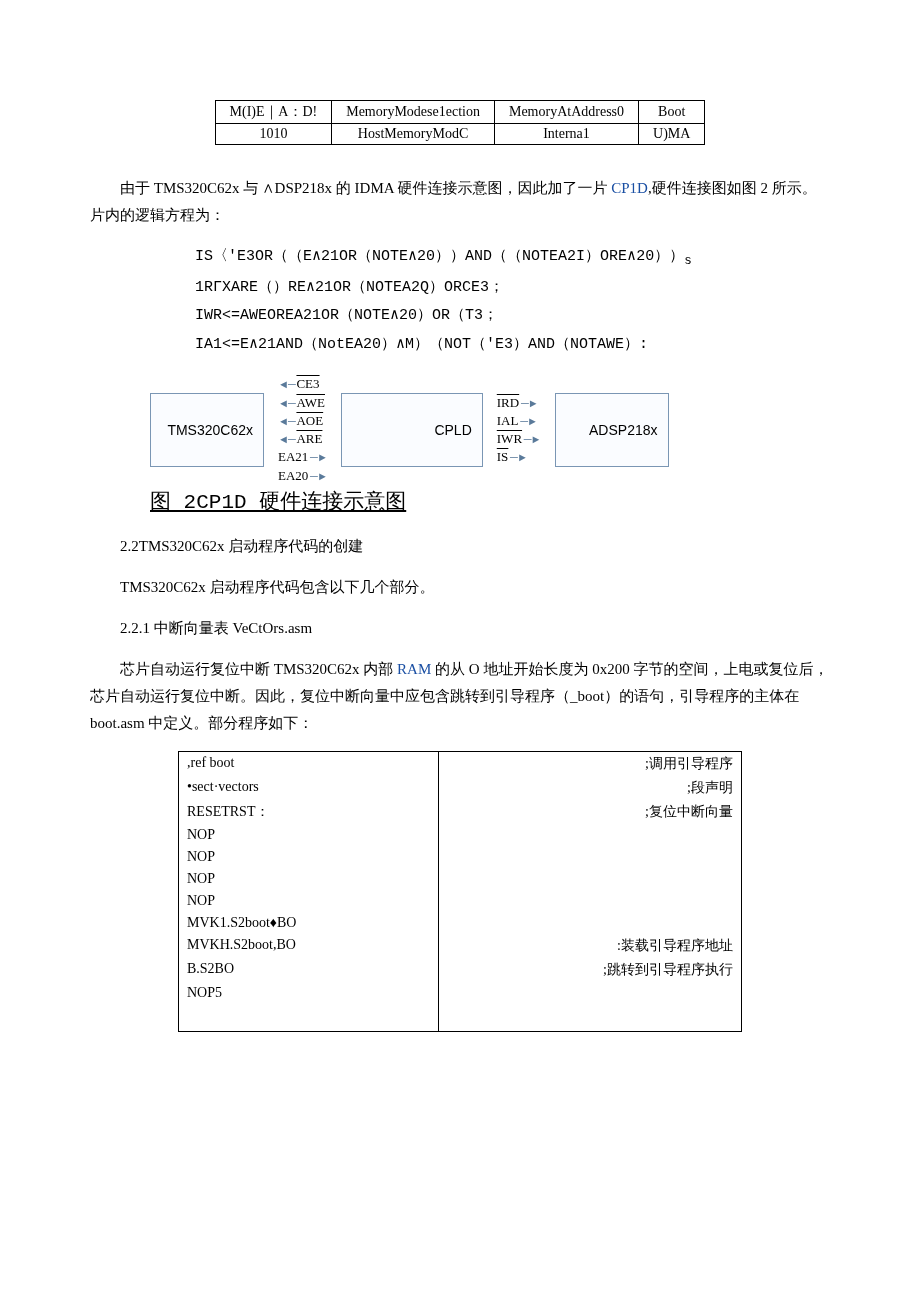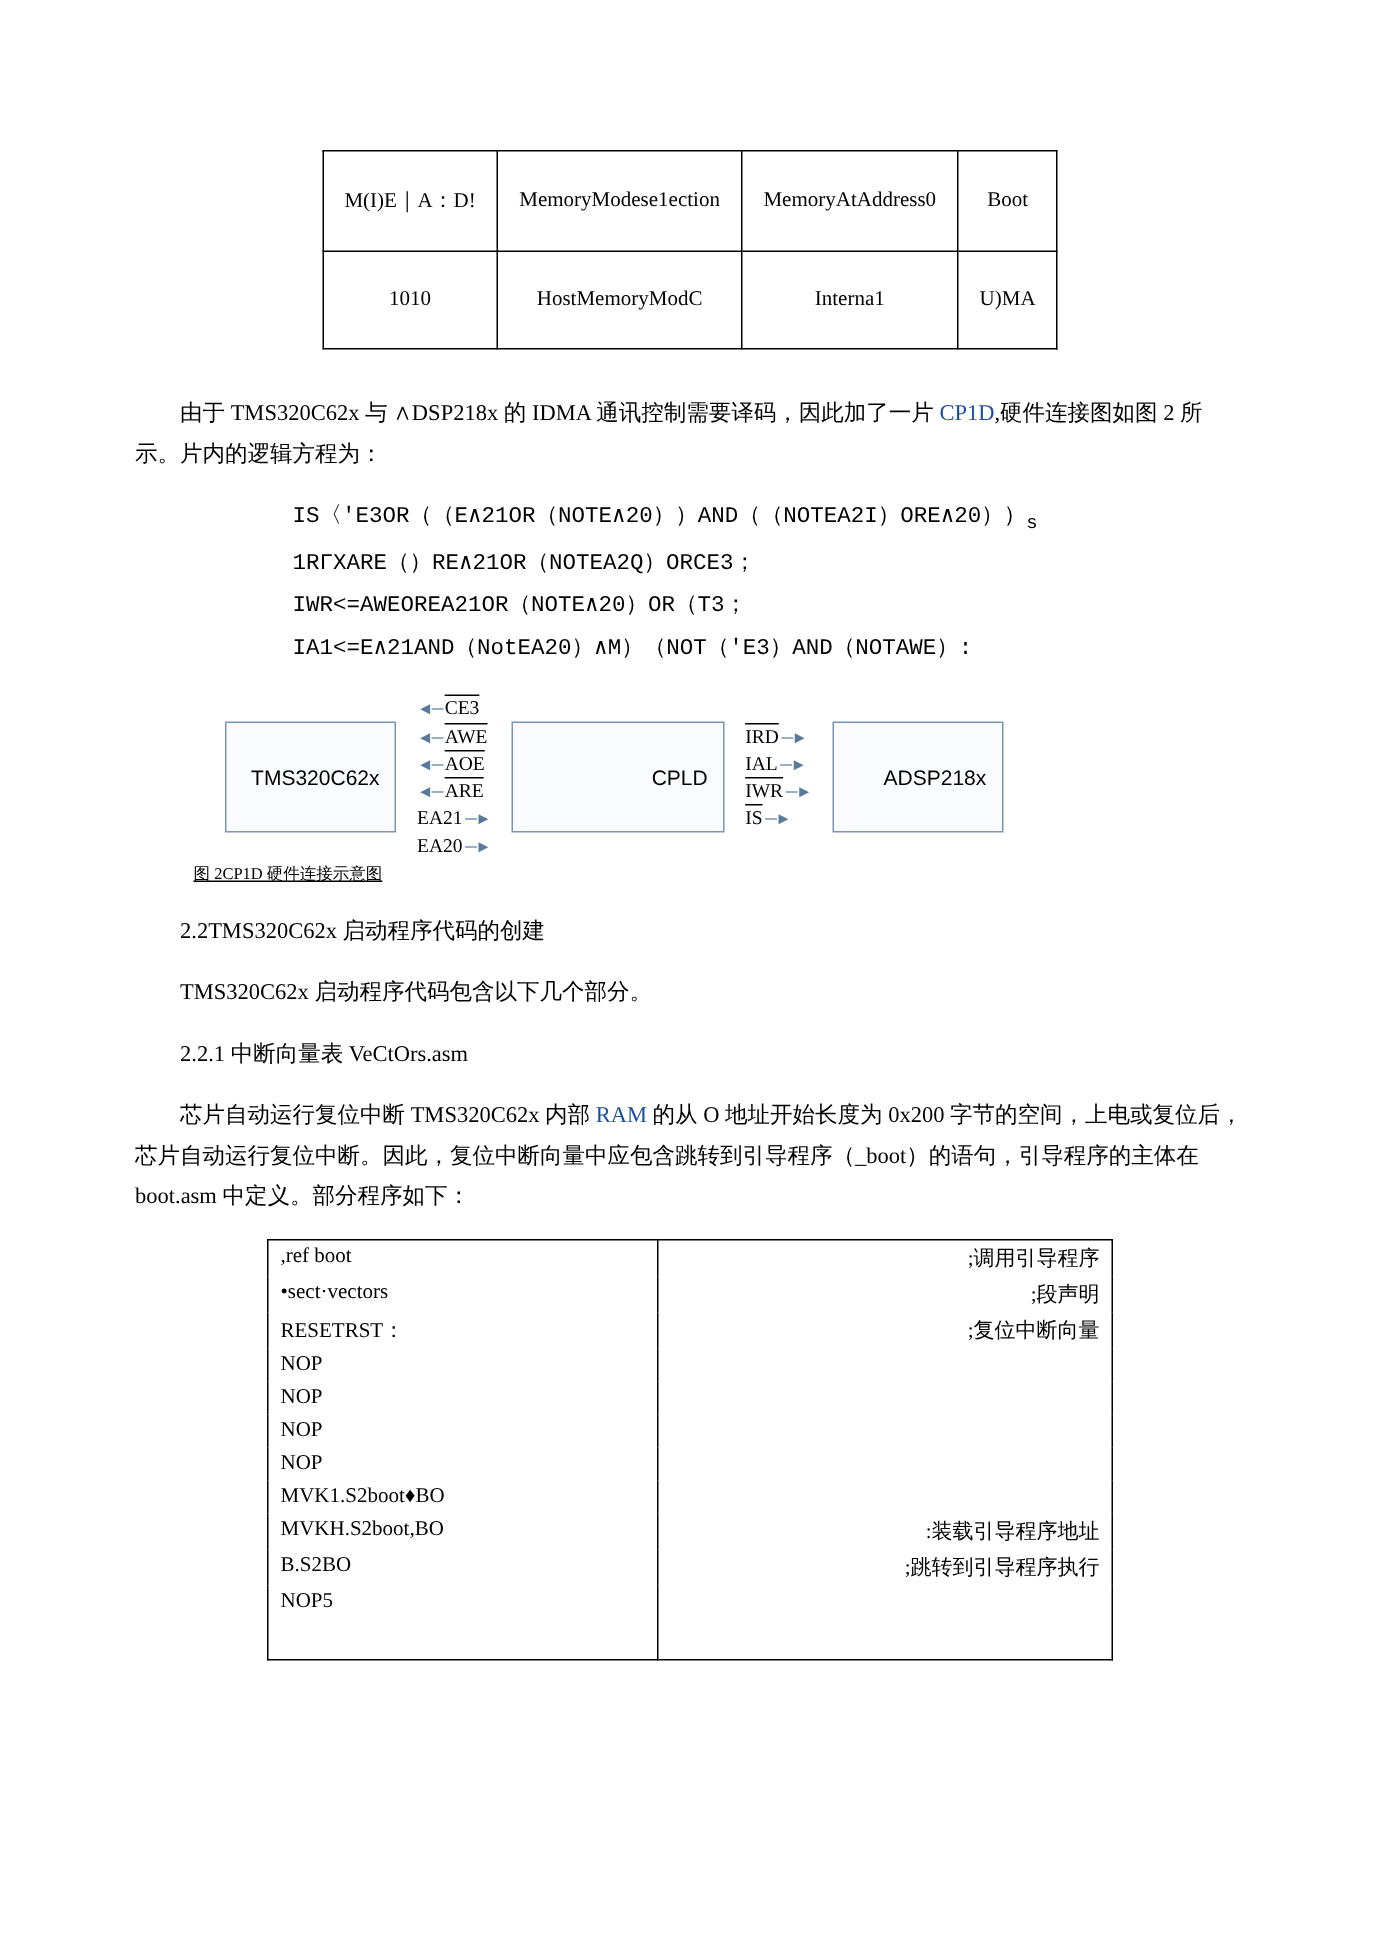--- a/index.html
+++ b/index.html
@@ -13,21 +13,21 @@
   }
   .page {
     padding: 100px 90px 60px 90px;
   }
   table.modetable {
     border-collapse: collapse;
     margin: 0 auto 30px auto;
   }
   table.modetable td, table.modetable th {
     border: 1px solid #000;
-    padding: 24px 14px;
+    padding: 2px 14px;
     text-align: center;
     font-family: "Times New Roman", serif;
     font-size: 14px;
   }
   .para {
     margin: 14px 0;
     line-height: 1.8;
     text-indent: 2em;
   }
   .link {
@@ -63,22 +63,23 @@
     font-family: "Times New Roman", serif;
     font-size: 13px;
     line-height: 1.1;
   }
   .signals div { white-space: nowrap; }
   .ovl { text-decoration: overline; }
   .arrow-left::before { content: "◄─ "; color:#5a7a9a; font-size:11px; letter-spacing:-1px;}
   .arrow-rightonly::after { content: " ─►"; color:#5a7a9a; font-size:11px; letter-spacing:-1px;}
   .caption {
     text-decoration: underline;
-    margin: 2px 0 18px 39px;
-    font-size: 11px;
+    margin: 2px 0 18px 60px;
+    font-size: 21px;
+    font-family: Liberation Mono, monospace;
   }
   table.codetable {
     border-collapse: collapse;
     margin: 10px auto 0 auto;
     width: 564px;
   }
   table.codetable td {
     border-left: 1px solid #000;
     border-right: 1px solid #000;
     padding: 3px 8px;
@@ -109,21 +110,21 @@
     <tr>
       <td>1010</td>
       <td>HostMemoryModC</td>
       <td>Interna1</td>
       <td>U)MA</td>
     </tr>
   </tbody>
     </table>
 
   <p class="para">
-    <span>由于 TMS320C62x 与 ∧DSP218x 的 IDMA 通讯控制需要译码，因此加了一片</span>
+    <span>由于 TMS320C62x 与 ∧DSP218x 的 IDMA 硬件连接示意图，因此加了一片</span>
     <span class="link">CP1D</span><span>,硬件连接图如图 2 所示。片内的逻辑方程为：</span>
   </p>
 
   <div class="equations">
     <div><span>IS〈'E3OR（（E∧21OR（NOTE∧20））AND（（NOTEA2I）ORE∧20））</span><sub>s</sub></div>
     <div>1RΓXARE（）RE∧21OR（NOTEA2Q）ORCE3；</div>
     <div>IWR&lt;=AWEOREA21OR（NOTE∧20）OR（T3；</div>
     <div>IA1&lt;=E∧21AND（NotEA20）∧M）（NOT（'E3）AND（NOTAWE）:</div>
   </div>
 

